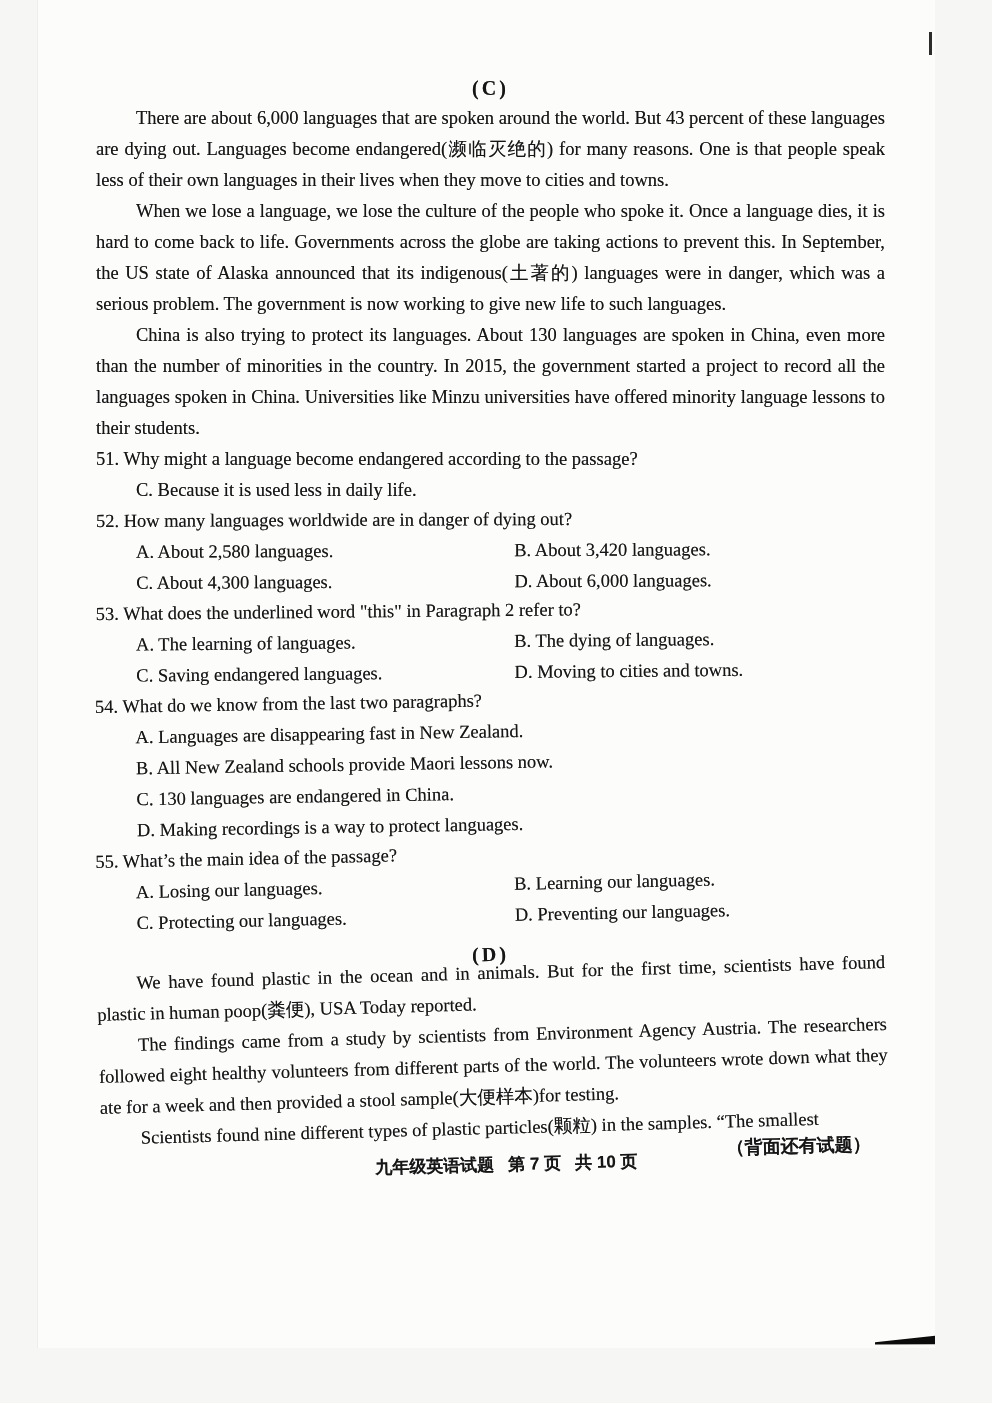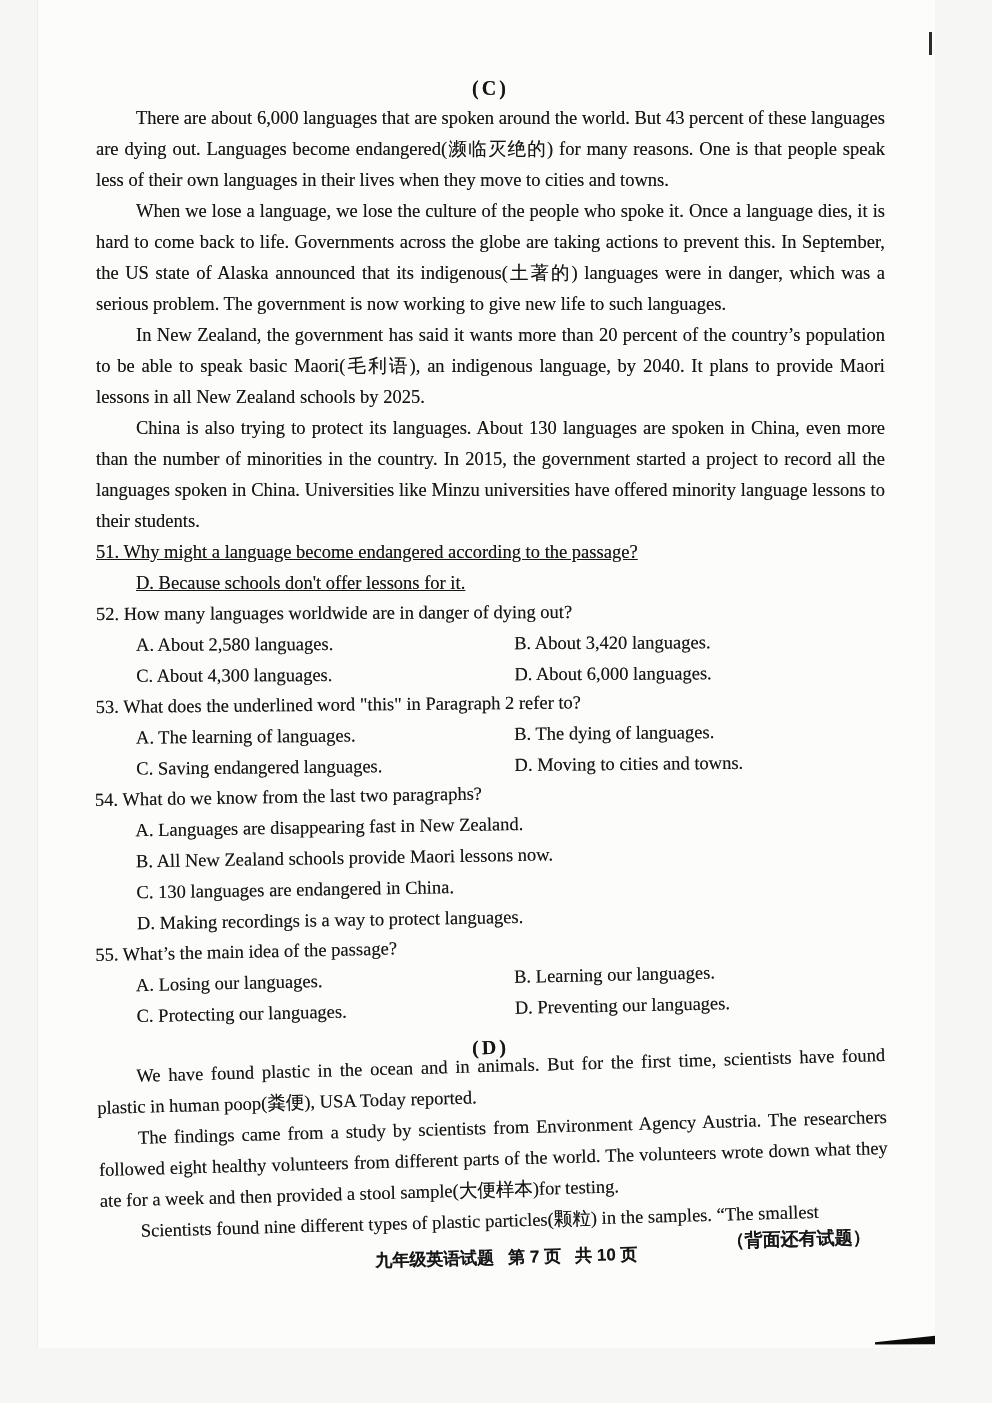--- a/index.html
+++ b/index.html
@@ -95,29 +95,28 @@
 
 <div class="scan-root">
   <div class="page">
     <div class="content">
 
       <div class="section-label c">(C)</div>
 
       <div>
           <p class="para">There are about 6,000 languages that are spoken around the world. But 43 percent of these languages are dying out. Languages become endangered(濒临灭绝的) for many reasons. One is that people speak less of their own languages in their lives when they move to cities and to<span class="uline">wns</span>.</p>
           <p class="para">When we lose a language, we lose the culture of the people who spoke it. Once a language dies, it is hard to come back to life. Governments across the globe are taking actions to prevent <span class="uline">this</span>. In September, the US state of Alaska announced that its indigenous(土著的) languages were in danger, which was a serious problem. The government is now working to give new life to such languages.</p>
-          <p class="para">In New Zealand, the government has said it wants more than 20 percent of the country’s population to be able to speak basic Maori(毛利语), an indigenous language, by 2040. It plans to provide Maori lessons in all New Zealand schools by 2025.</p>
           <p class="para">China is also trying to protect its languages. About 130 languages are spoken in China, even more than the number of minorities in the country. In 2015, the government started a project to record all the languages spoken in China. Universities like Minzu universities have offered minority language lessons to their students.</p>
         </div>
 
       <div>
-          <div class="question" style="transform: rotate(0deg); text-decoration: underline;">
+          <div class="question" style="transform: rotate(0deg);">
             <div class="q-stem">51. Why might a language become endangered according to the passage?</div>
             <div class="options grid2">
-              <div class="option">D. Because schools don't offer lessons for it.</div>
+              <div class="option">C. Because it is used less in daily life.</div>
             </div>
           </div>
           <div class="question" style="transform: rotate(-0.25deg);">
             <div class="q-stem">52. How many languages worldwide are in danger of dying out?</div>
             <div class="options grid2">
               <div class="option">A. About 2,580 languages.</div>
               <div class="option">B. About 3,420 languages.</div>
               <div class="option">C. About 4,300 languages.</div>
               <div class="option">D. About 6,000 languages.</div>
             </div>

